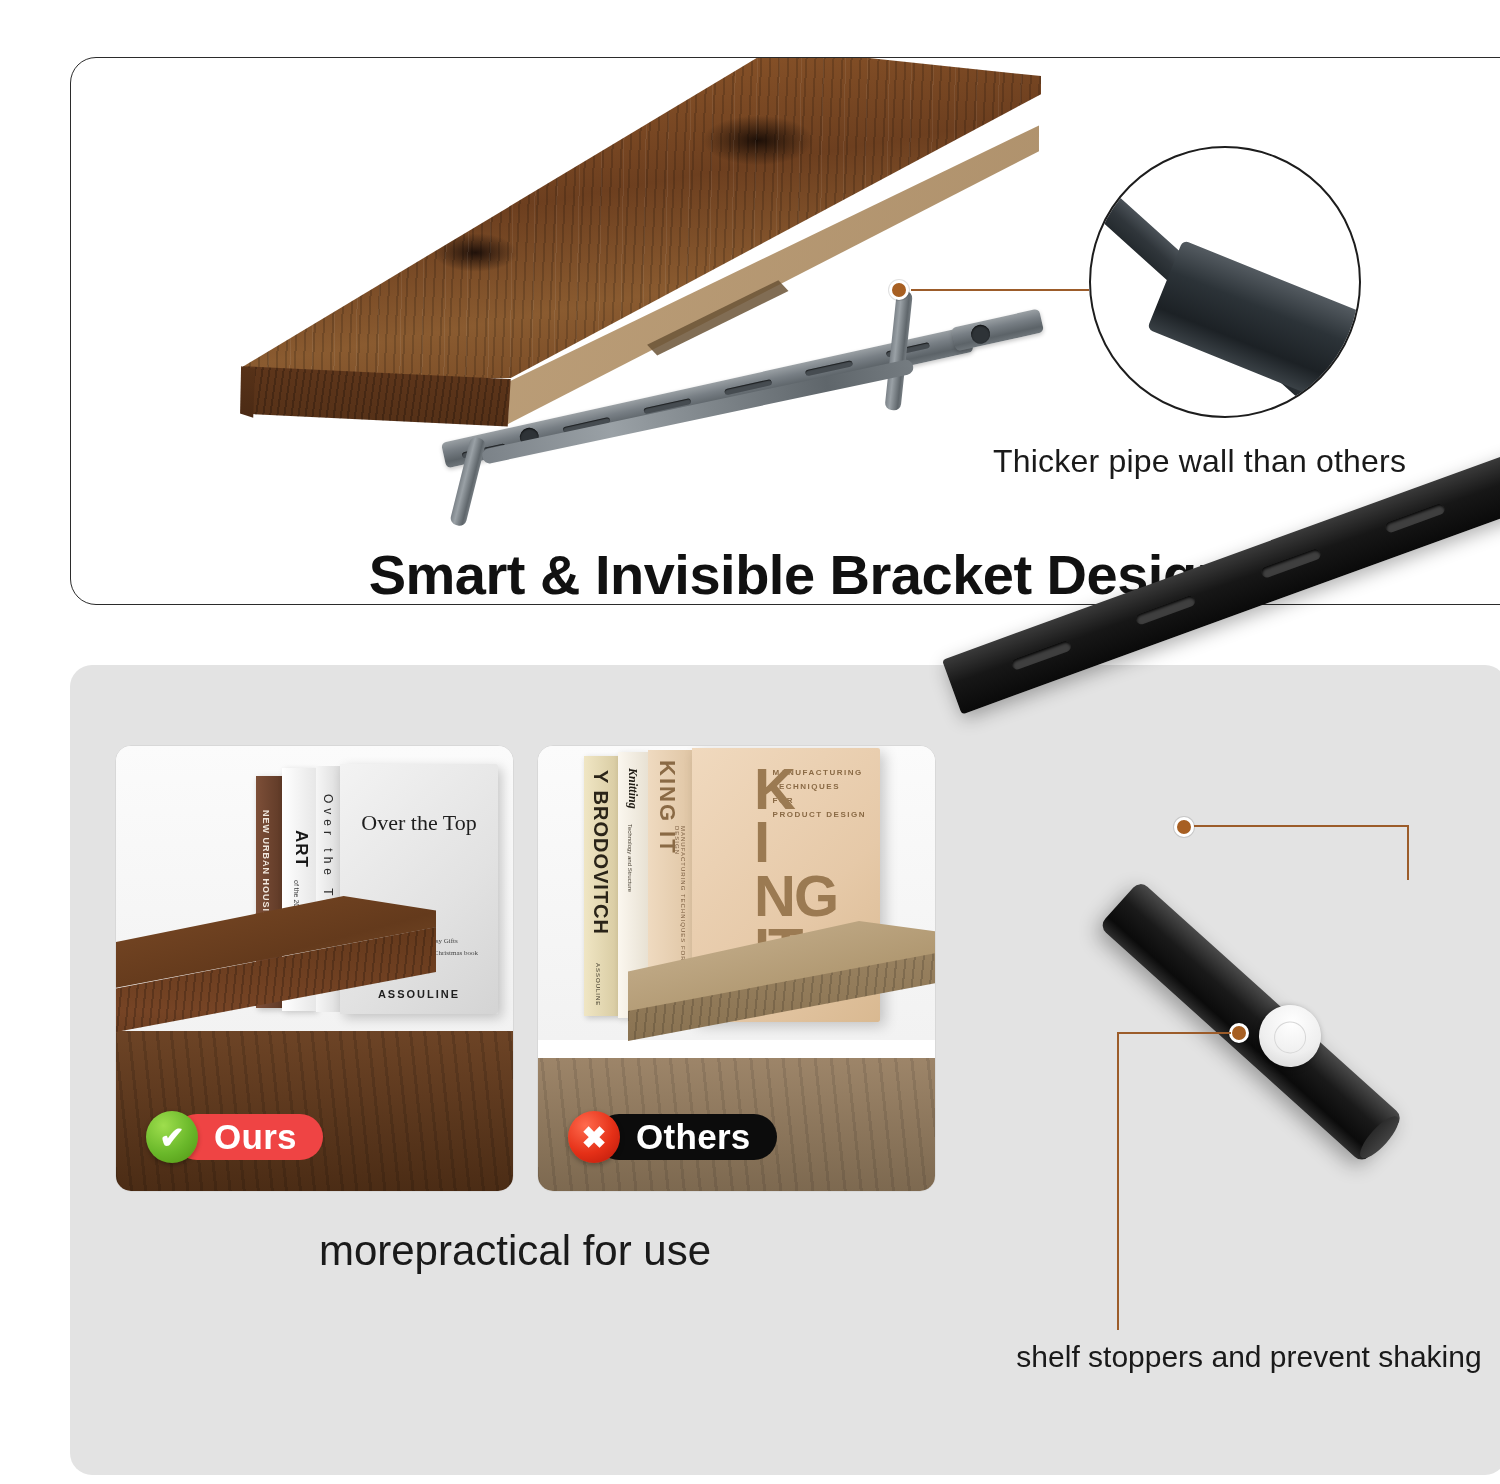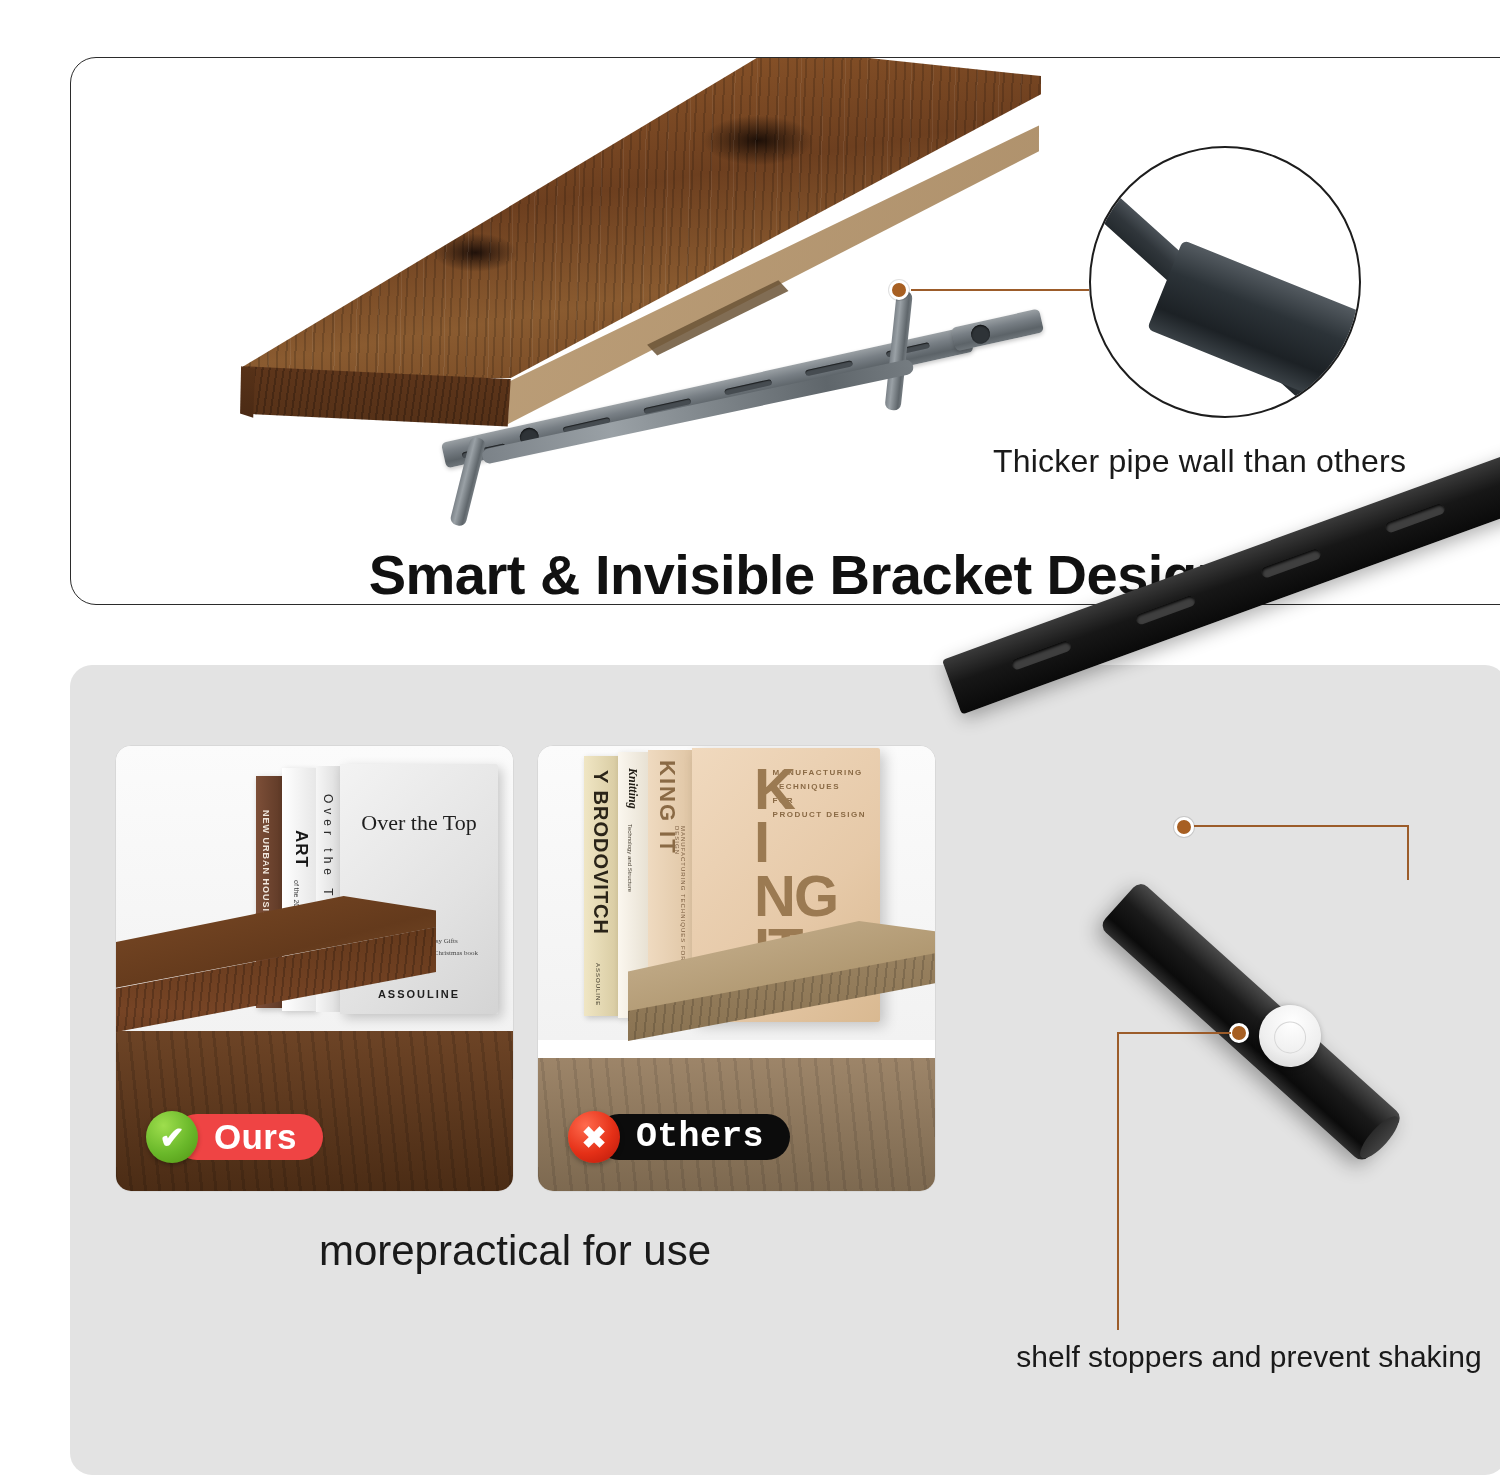--- a/index.html
+++ b/index.html
@@ -177,21 +177,21 @@
     color:#fff;font-size:30px;font-weight:700;z-index:2;
     box-shadow:0 2px 5px rgba(0,0,0,.3);
   }
   .mark.ok{background:radial-gradient(circle at 34% 28%,#9ede4d 0%,#6ab82a 55%,#4f9413 100%);}
   .mark.no{background:radial-gradient(circle at 34% 28%,#ff6a4d 0%,#e53017 55%,#b5180a 100%);}
   .pill{
     height:46px;display:flex;align-items:center;padding:0 26px 0 40px;margin-left:-24px;
     border-radius:23px;color:#fff;font-size:35px;font-weight:600;letter-spacing:.3px;
   }
   .pill.ours{background:#ef4444;}
-  .pill.others{background:#0c0c0c;font-family:Liberation Mono, monospace;}
+  .pill.others{background:#0c0c0c;}
 
   .cmp-caption{
     position:absolute;left:40px;top:560px;width:810px;text-align:center;
     font-size:42px;line-height:1.23;color:#1a1a1a;font-weight:500;
   }
 
   
   .blk-flat{
     position:absolute;left:905px;top:660px;width:700px;height:58px;
     background:linear-gradient(180deg,#3a3a3a 0%,#171717 45%,#0a0a0a 100%);

